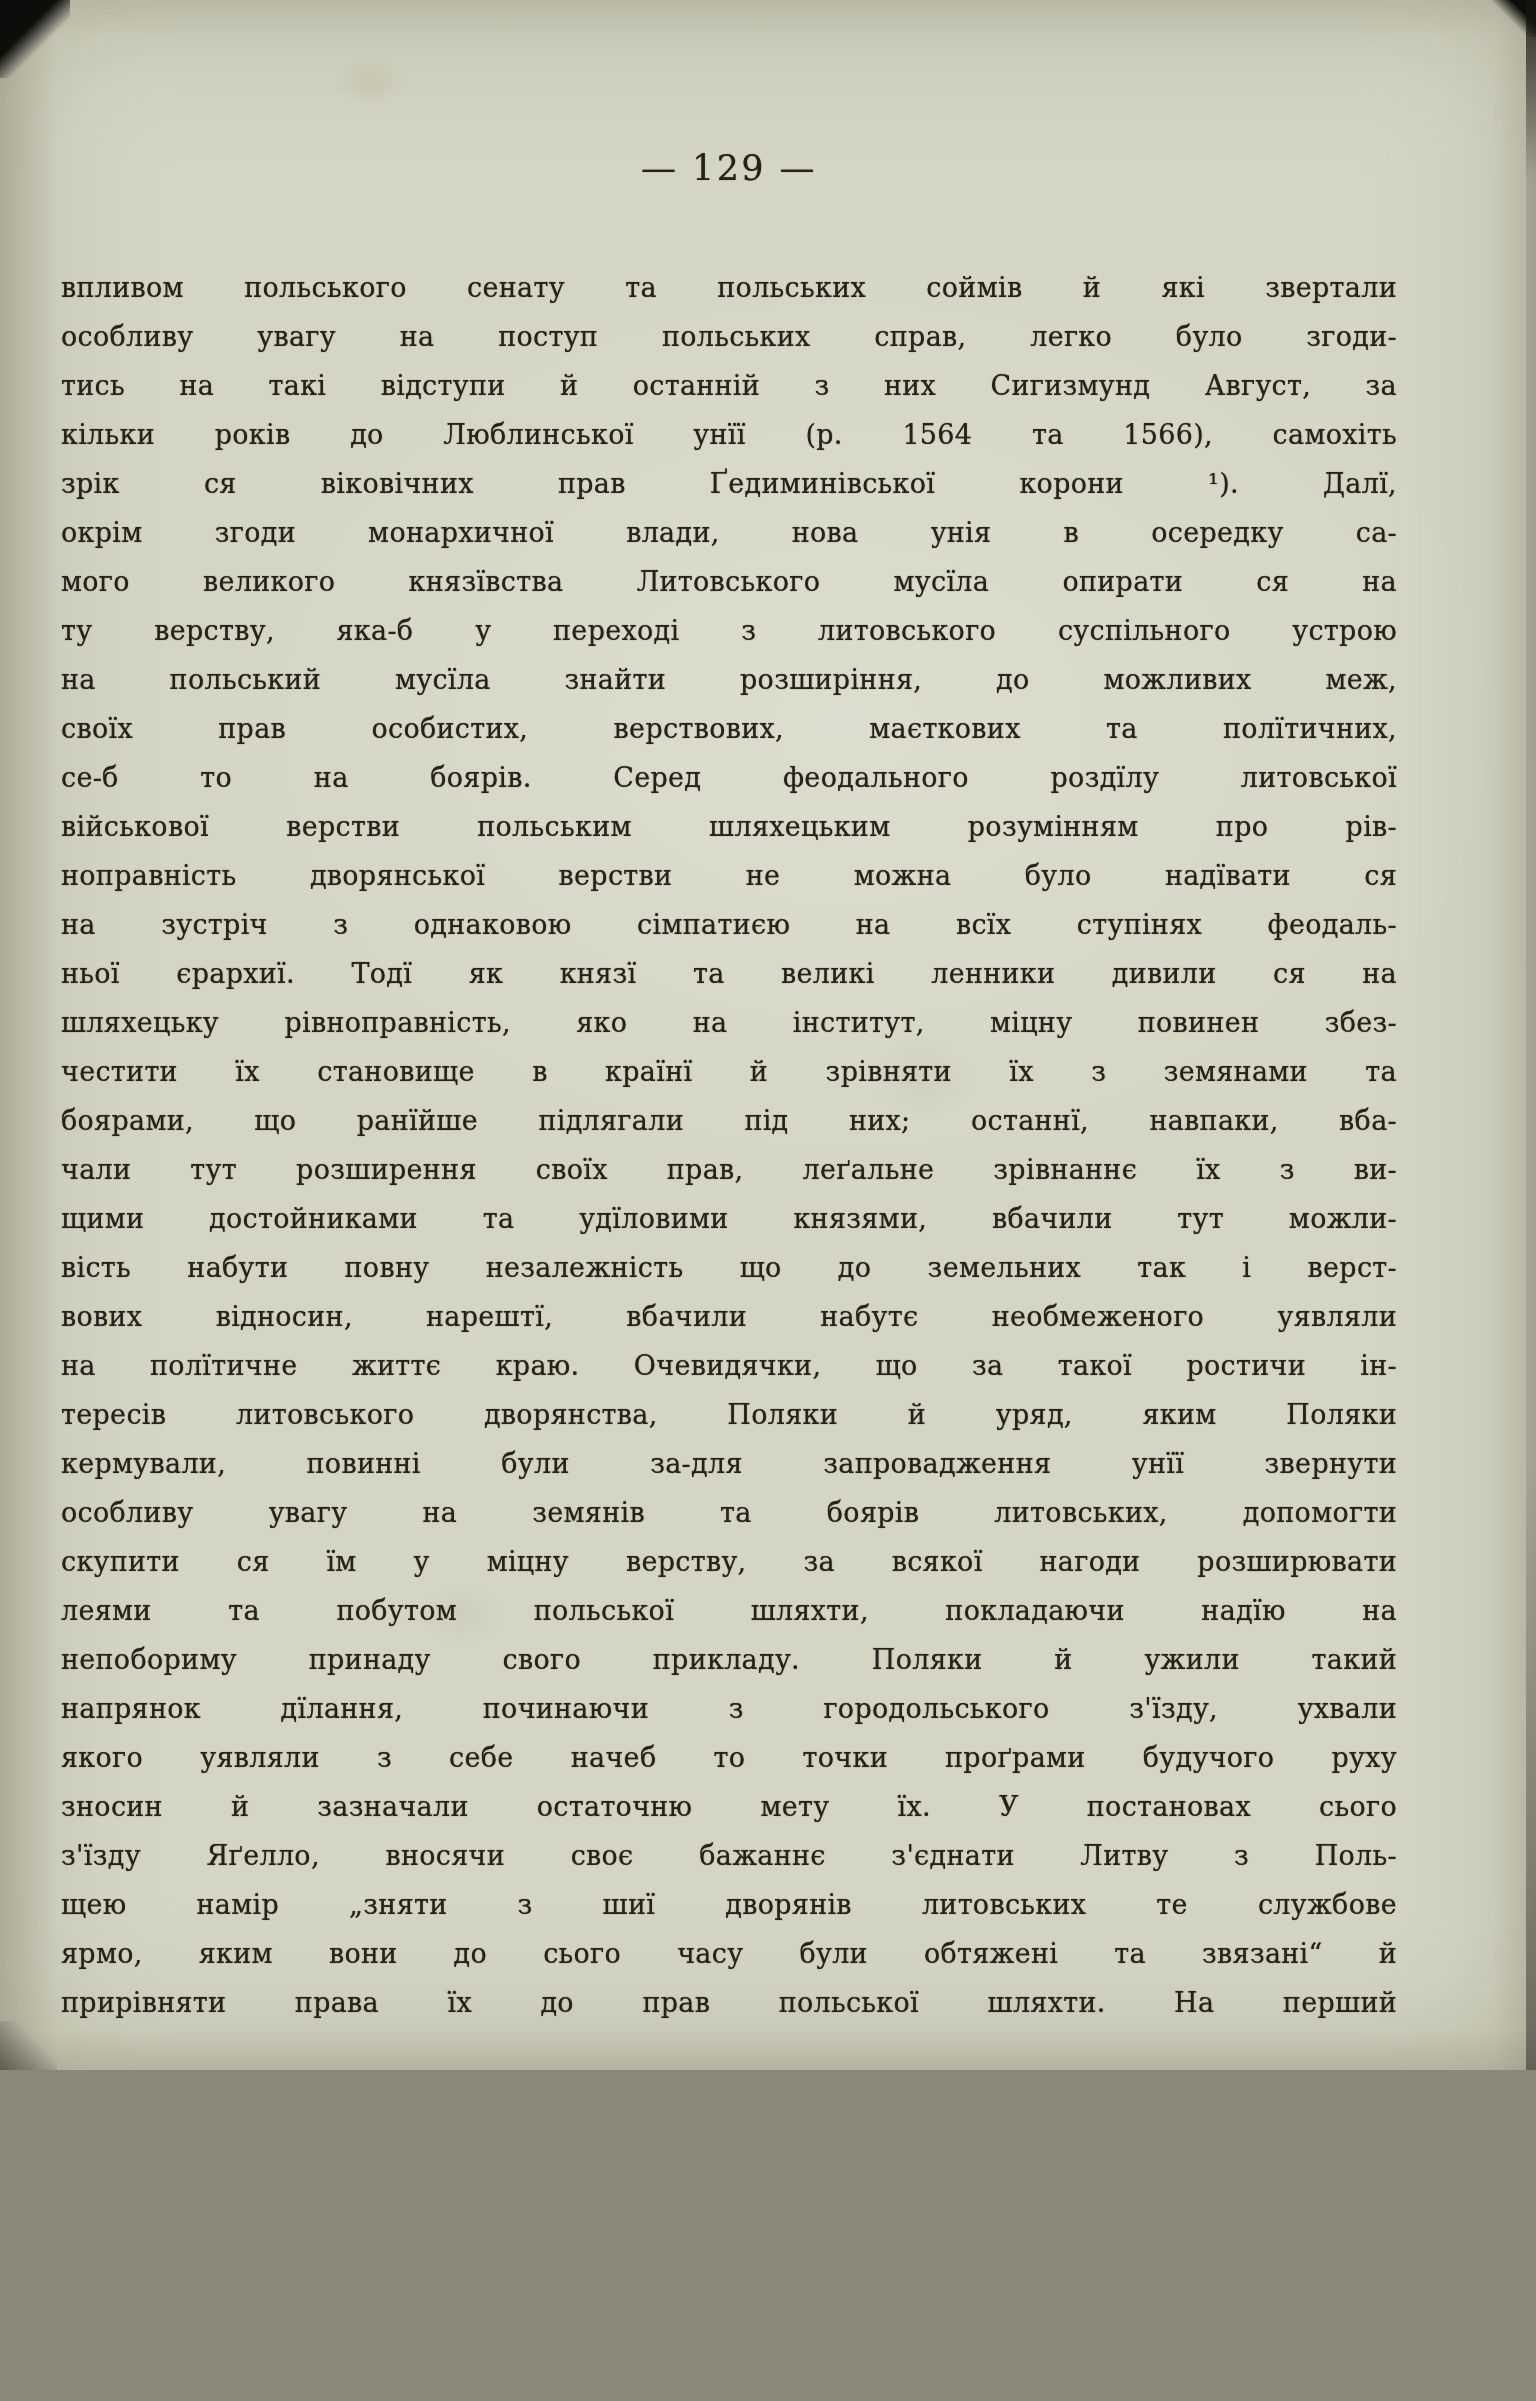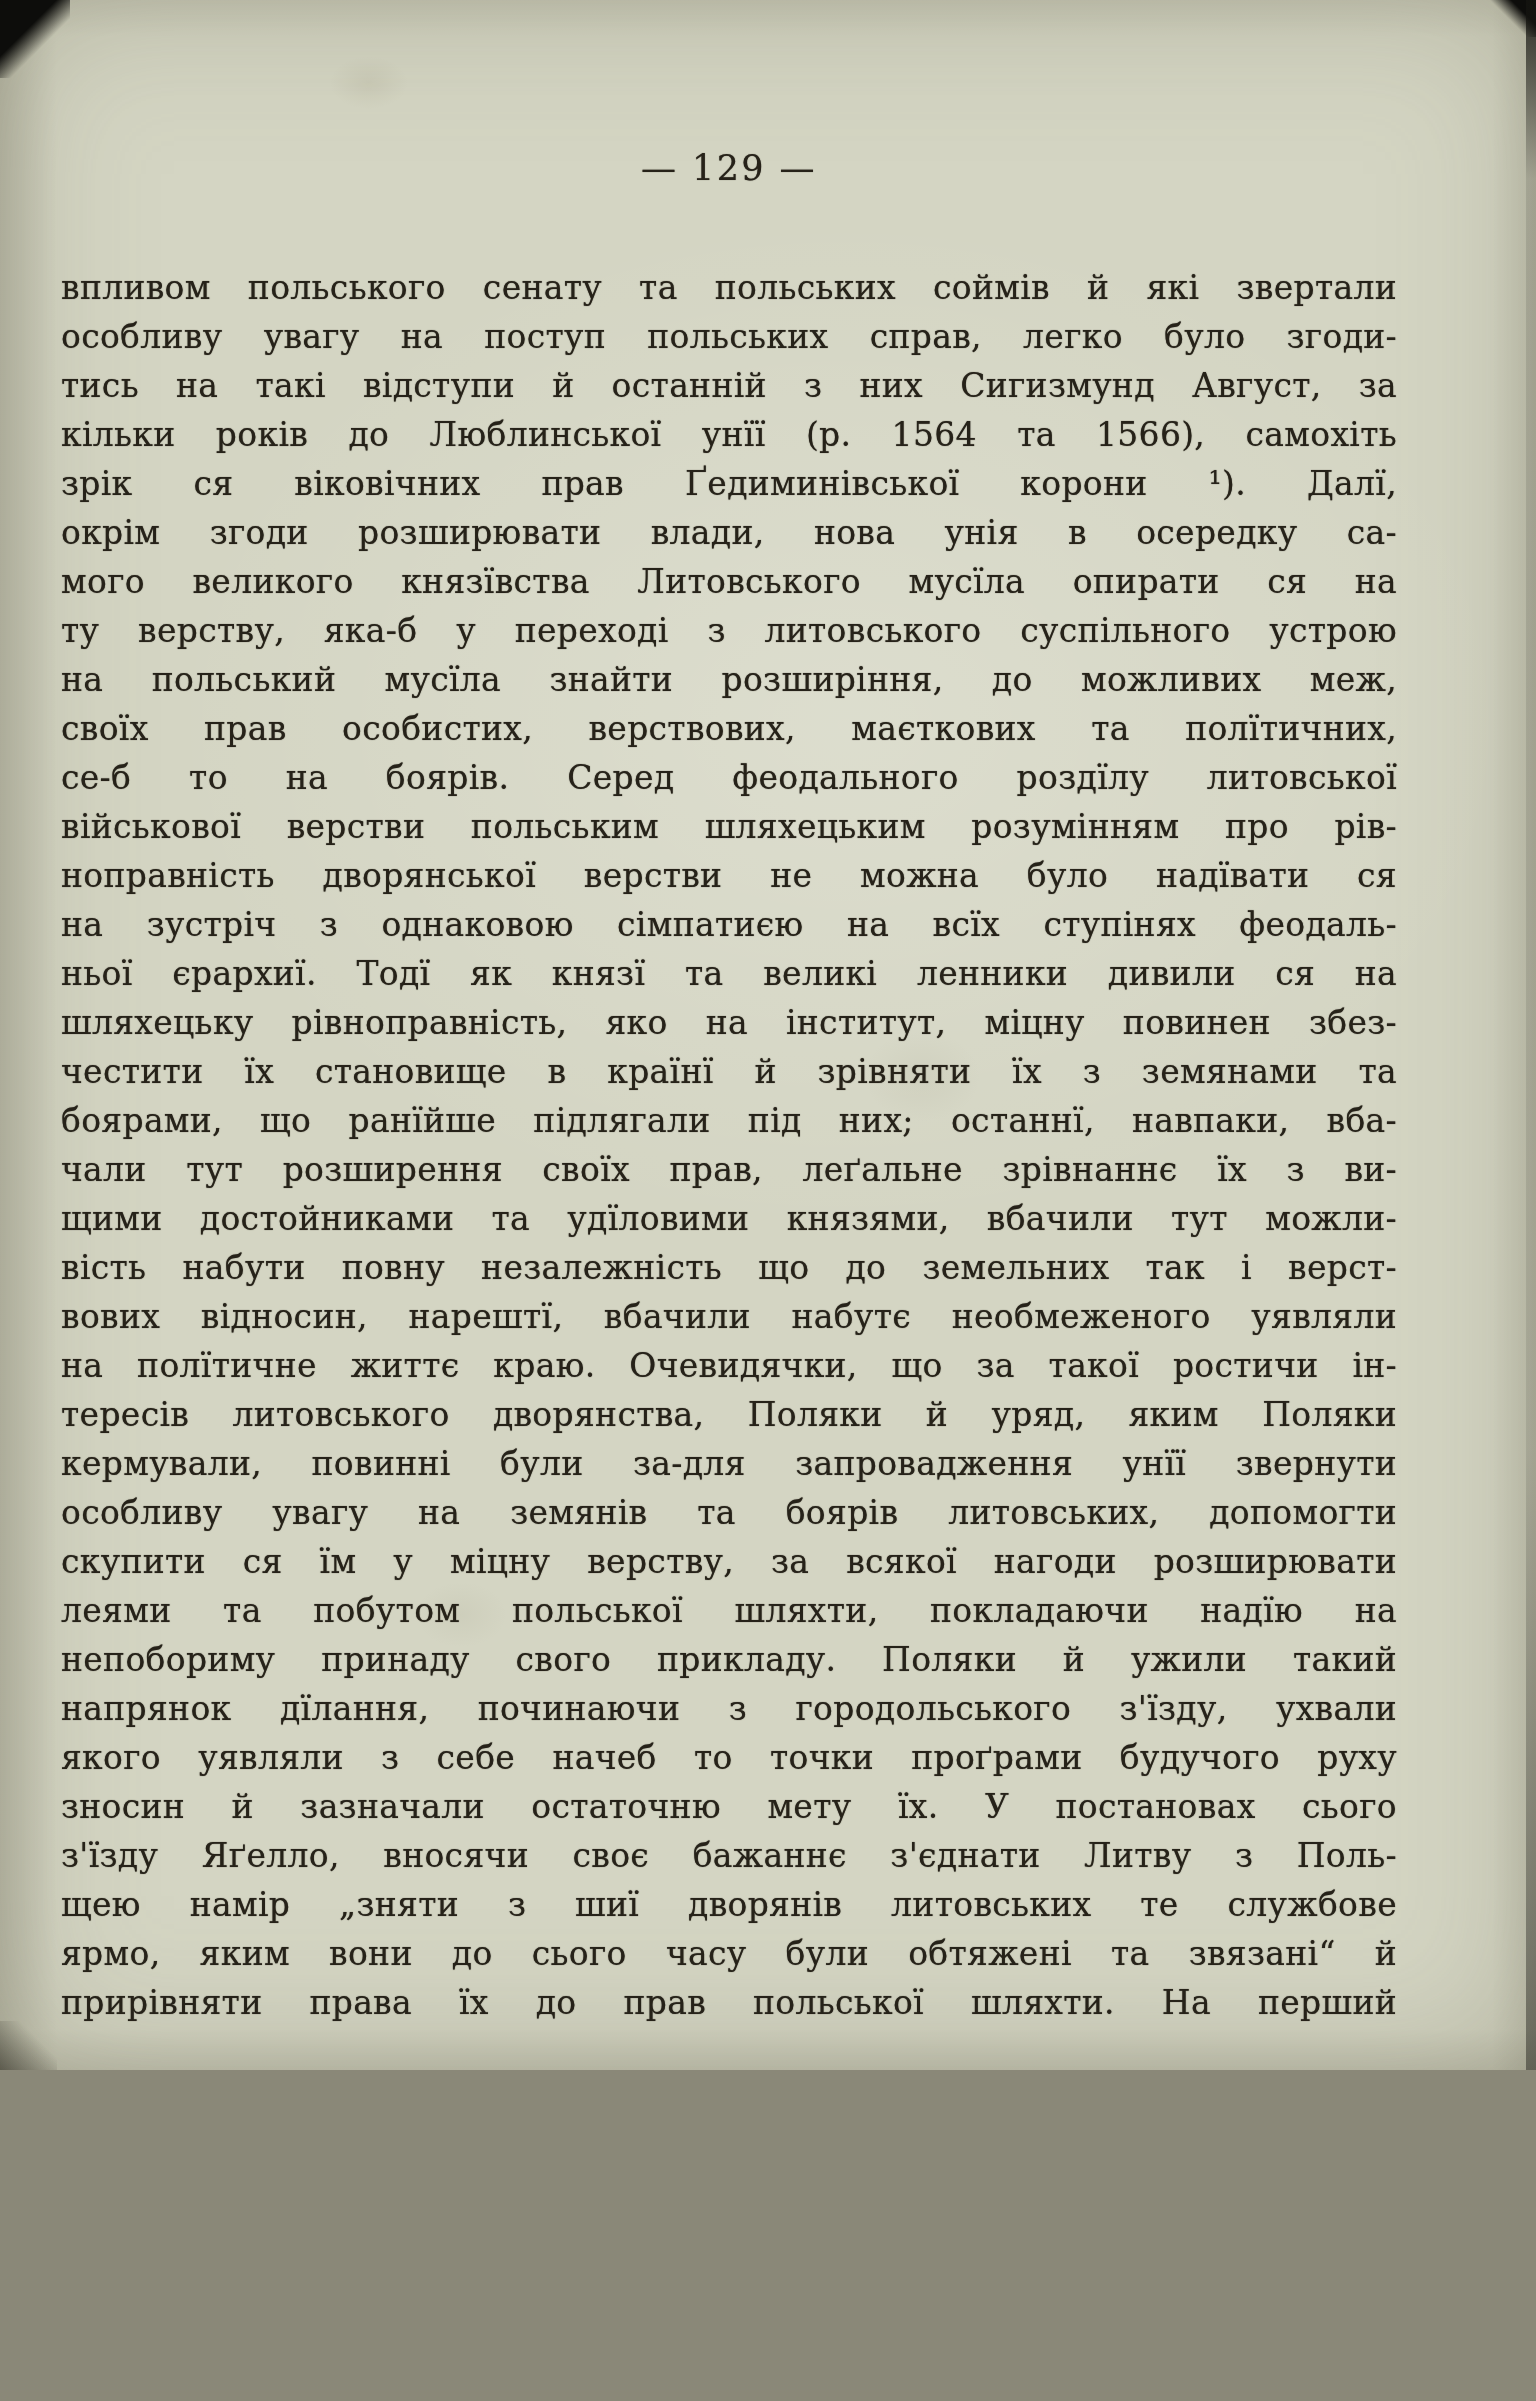--- a/index.html
+++ b/index.html
@@ -35,21 +35,21 @@
   .page-number{
     position:absolute;left:61px;top:148px;width:1336px;
     text-align:center;font-size:35px;letter-spacing:2.4px;
     text-shadow:0 0 1px rgba(38,34,25,0.65);
   }
   .body-text{
     position:absolute;left:61px;top:263px;width:1336px;
   }
   .text-line{
     height:49px;line-height:49px;
-    font-size:33px;
+    font-size:27px;
     letter-spacing:0.3px;
     text-align:justify;
     text-align-last:justify;
     white-space:normal;
     text-shadow:0 0 1.1px rgba(38,34,25,0.70);
   }
   .footnote-rule{
     position:absolute;left:61px;top:2107px;width:325px;height:3.3px;
     background:#2b2720;transform:rotate(-0.5deg);
     box-shadow:0 0.8px 0 rgba(43,39,32,0.4);
@@ -81,21 +81,21 @@
   <div class="corner-bl"></div>
 
   <div class="page-number">— 129 —</div>
 
   <div class="body-text">
       <div class="text-line">впливом польського сенату та польських соймів й які звертали</div>
       <div class="text-line">особливу увагу на поступ польських справ, легко було згоди-</div>
       <div class="text-line">тись на такі відступи й останній з них Сигизмунд Август, за</div>
       <div class="text-line">кільки років до Люблинської унїї (р. 1564 та 1566), самохіть</div>
       <div class="text-line">зрік ся віковічних прав Ґедиминівської корони ¹). Далї,</div>
-      <div class="text-line">окрім згоди розширювати влади, нова унія в осередку са-</div>
+      <div class="text-line">окрім згоди монархичної влади, нова унія в осередку са-</div>
       <div class="text-line">мого великого князївства Литовського мусїла опирати ся на</div>
       <div class="text-line">ту верству, яка-б у переході з литовського суспільного устрою</div>
       <div class="text-line">на польський мусїла знайти розширіння, до можливих меж,</div>
       <div class="text-line">своїх прав особистих, верствових, маєткових та полїтичних,</div>
       <div class="text-line">се-б то на боярів. Серед феодального роздїлу литовської</div>
       <div class="text-line">військової верстви польським шляхецьким розумінням про рів-</div>
       <div class="text-line">ноправність дворянської верстви не можна було надївати ся</div>
       <div class="text-line">на зустріч з однаковою сімпатиєю на всїх ступінях феодаль-</div>
       <div class="text-line">ньої єрархиї. Тодї як князї та великі ленники дивили ся на</div>
       <div class="text-line">шляхецьку рівноправність, яко на інститут, міцну повинен збез-</div>

